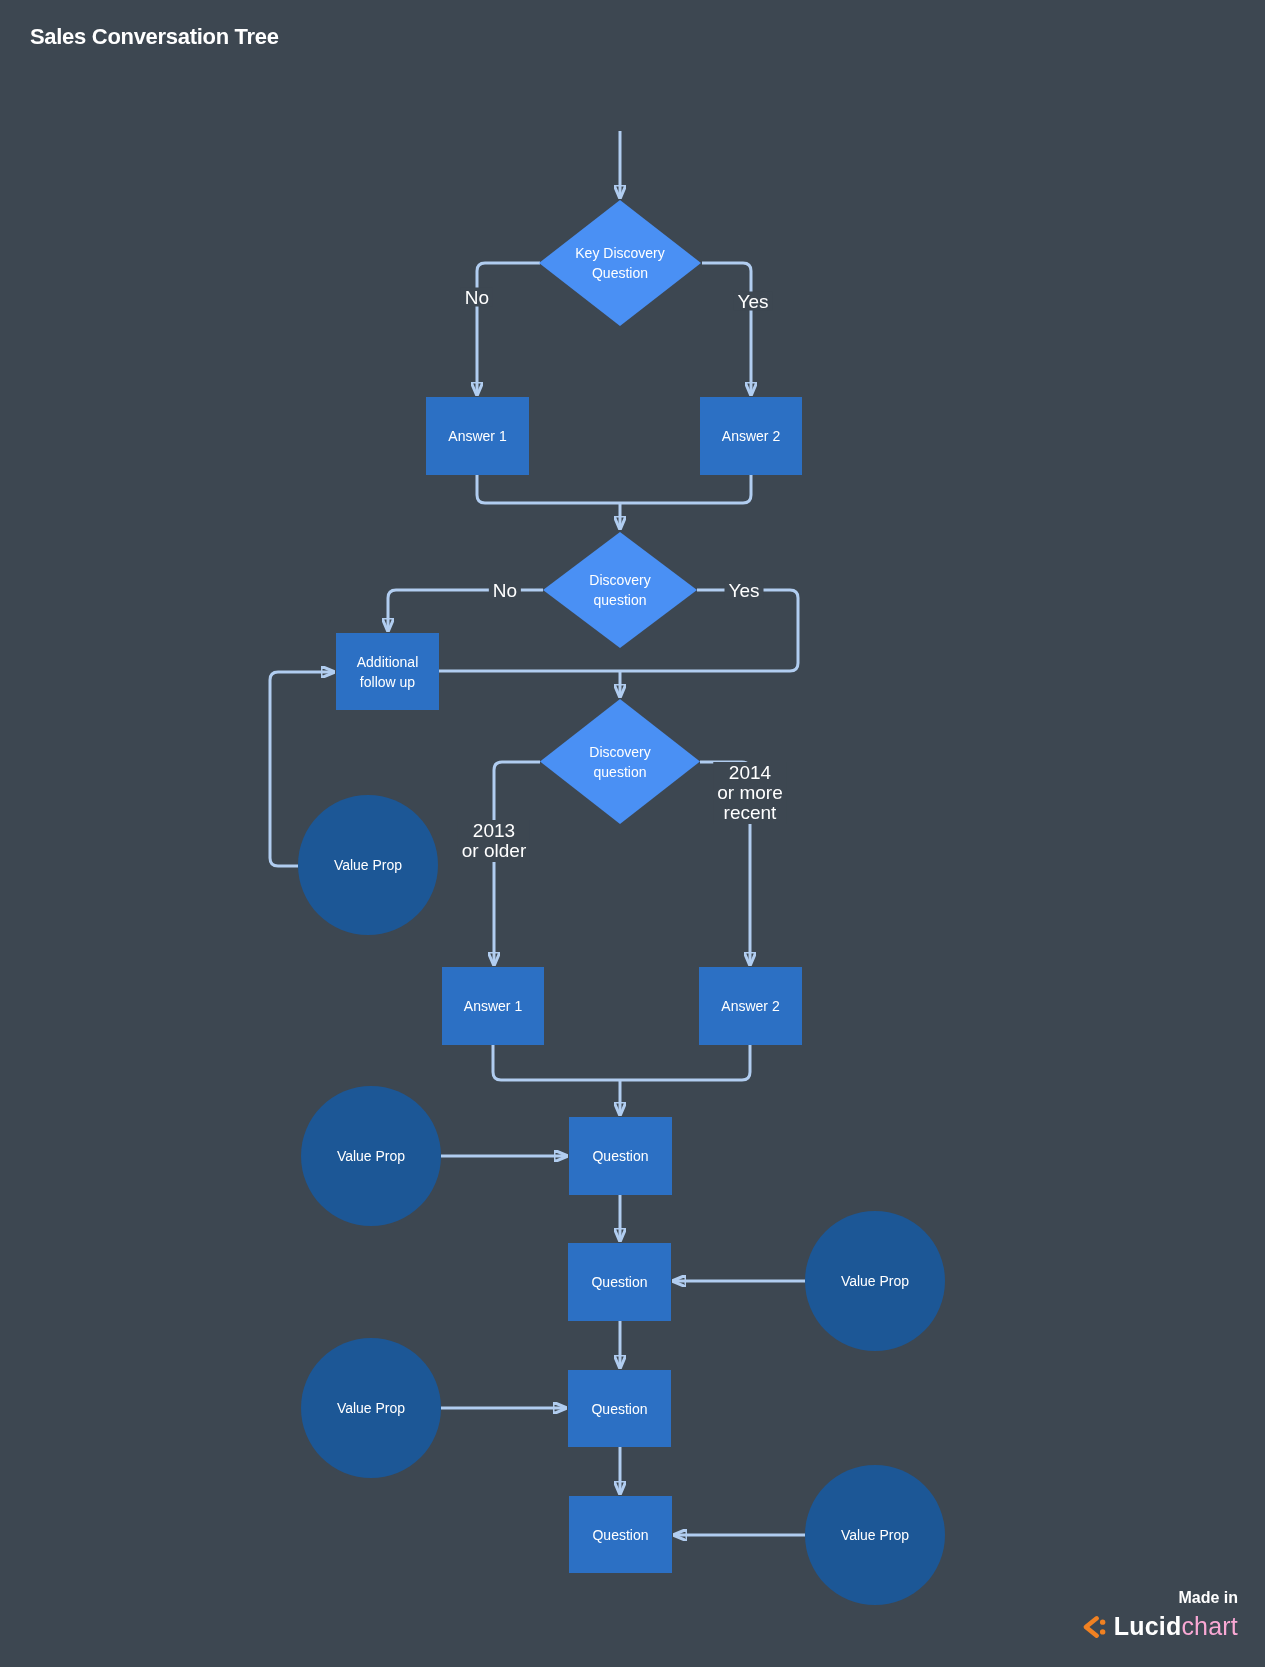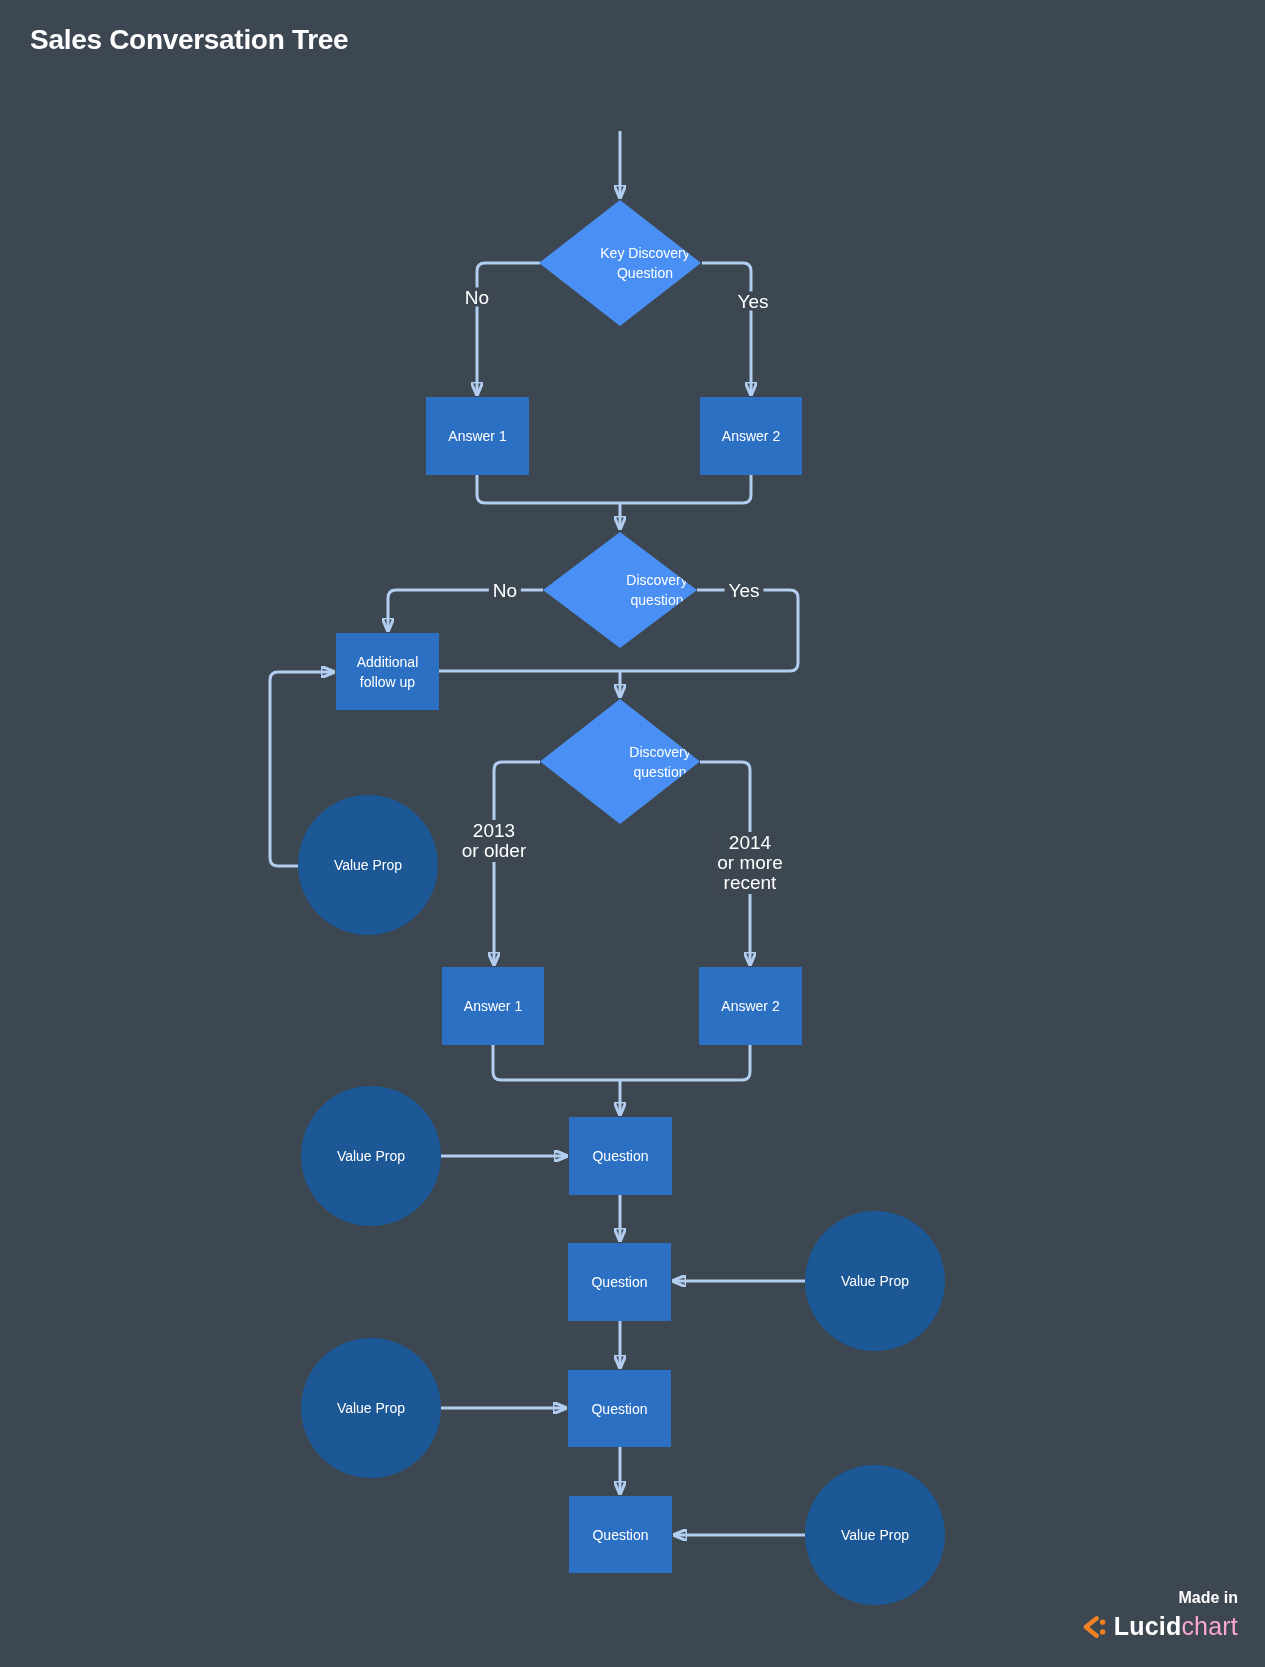--- a/index.html
+++ b/index.html
@@ -12,29 +12,29 @@
     --orange:#f08122;
   }
   html,body{margin:0;padding:0;background:var(--bg);}
   #canvas{
     position:relative;width:1265px;height:1667px;background:var(--bg);
     overflow:hidden;font-family:"Liberation Sans",sans-serif;color:var(--text);
   }
   #edges{position:absolute;left:0;top:0;z-index:1;}
   #edges path{stroke:var(--connector);stroke-width:3;fill:none;stroke-linejoin:round;}
   .page-title{
-    position:absolute;left:30px;top:24px;font-size:28px;font-weight:700;
+    position:absolute;left:30px;top:24px;font-size:22px;font-weight:700;
     letter-spacing:-0.3px;color:var(--text);z-index:4;
   }
   .node{
     position:absolute;display:flex;align-items:center;justify-content:center;
     text-align:center;font-size:14px;line-height:20px;color:var(--text);z-index:2;
   }
   .process{background:var(--process);}
-  .decision{background:var(--decision);clip-path:polygon(50% 0,100% 50%,50% 100%,0 50%);justify-content:flex-end;}
+  .decision{background:var(--decision);clip-path:polygon(50% 0,100% 50%,50% 100%,0 50%);}
   .circle{background:var(--vp);border-radius:50%;}
   .bold-label{font-weight:700;font-size:14px;}
   .edge-label{
     position:absolute;transform:translate(-50%,-50%);background:var(--bg);
     font-size:19px;line-height:17px;padding:1px 4px;text-align:center;z-index:3;
     white-space:nowrap;
   }
   .edge-label.multiline{line-height:20px;white-space:normal;}
   .edge-label.multiline span{display:block;}
   .made-in{
@@ -152,21 +152,21 @@
 
   <div class="edge-label" style="left:477px;top:297px;">No</div>
   <div class="edge-label" style="left:753px;top:301px;">Yes</div>
   <div class="edge-label" style="left:505px;top:590px;">No</div>
   <div class="edge-label" style="left:744px;top:590px;">Yes</div>
 
   <div class="edge-label multiline" style="left:494px;top:841px;">
     <span>2013</span>
     <span>or older</span>
   </div>
-  <div class="edge-label multiline" style="left:750px;top:863px;">
+  <div class="edge-label multiline" style="left:750px;top:793px;">
     <span>2014</span>
     <span>or more</span>
     <span>recent</span>
   </div>
 
   <div class="made-in">Made in</div>
   <div class="brand">
     <svg width="26" height="26" viewBox="0 0 24 24">
       <polyline points="14.5,4 4.5,12 14.5,20" fill="none" stroke="#f08122" stroke-width="4.2" stroke-linecap="round" stroke-linejoin="round"></polyline>
       <circle cx="20" cy="7.5" r="2.5" fill="#f08122"></circle>

